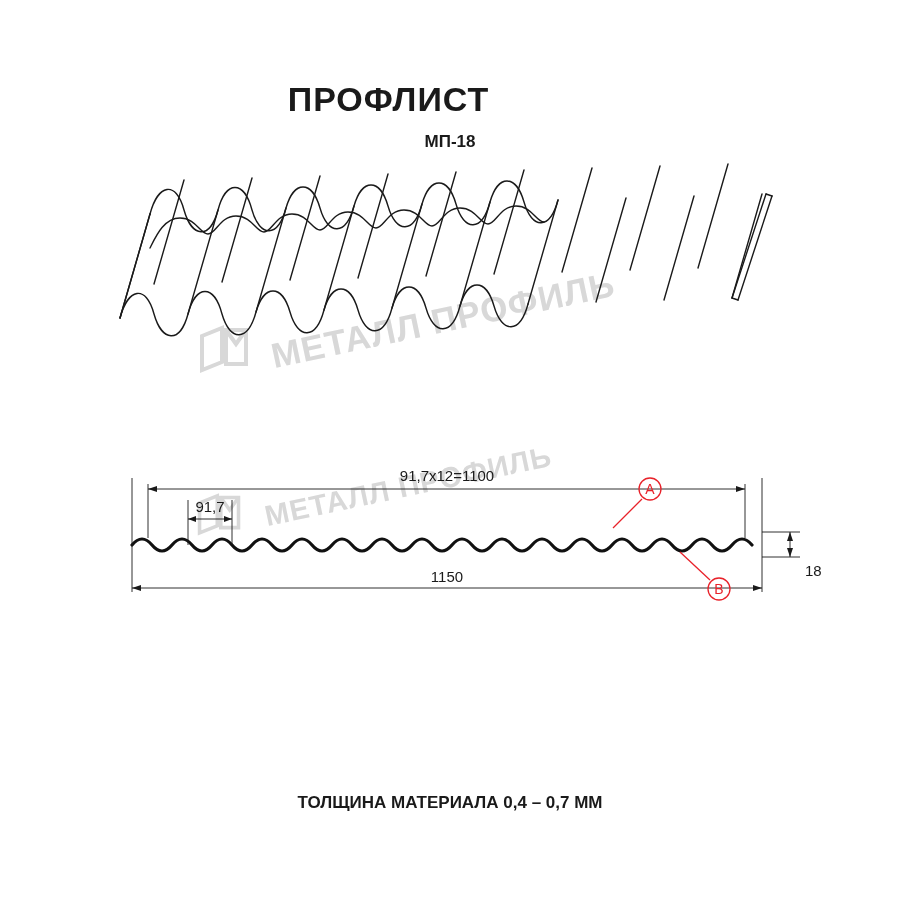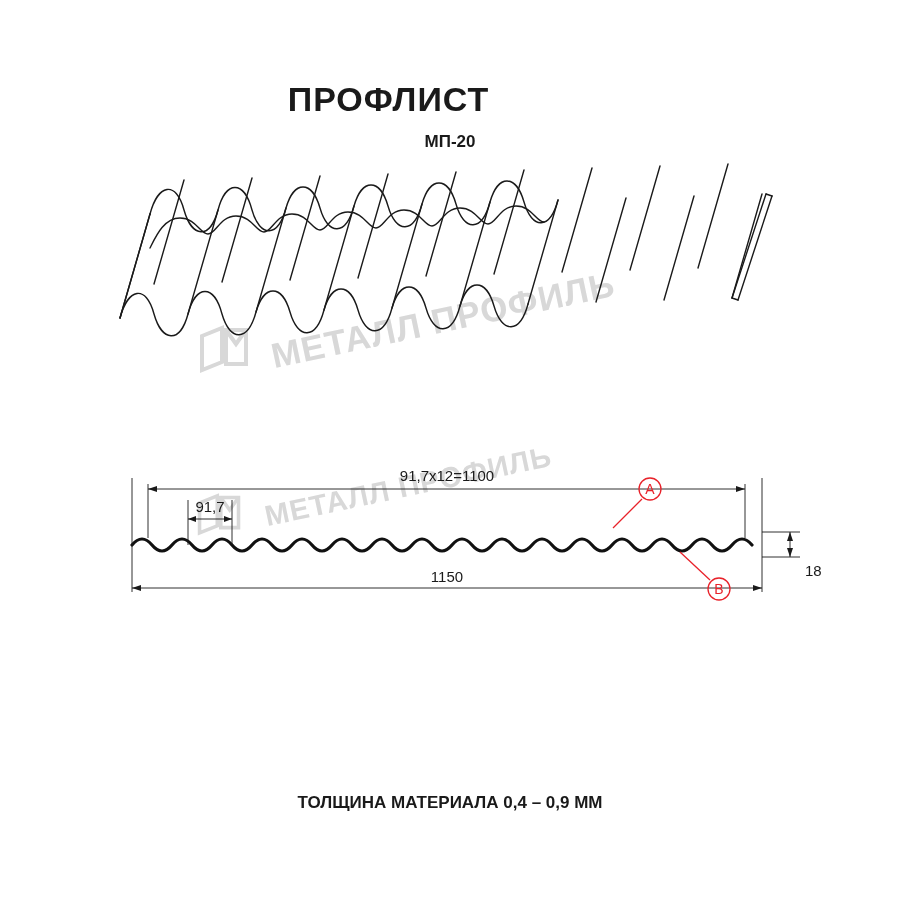--- a/index.html
+++ b/index.html
@@ -82,21 +82,21 @@
     position: absolute;
     pointer-events: none;
   }
 </style>
 </head>
 <body>
 
 <div class="page">
 
   <div class="title">ПРОФЛИСТ</div>
-  <div class="subtitle">МП-20</div>
+  <div class="subtitle">МП-18</div>
 
   <div class="wm wm1">МЕТАЛЛ ПРОФИЛЬ</div>
   <div class="wm wm2">МЕТАЛЛ ПРОФИЛЬ</div>
 
   <svg class="wm-logo" style="top:322px;left:198px;" width="70" height="60" viewBox="0 0 70 60">
     <path d="M4 48 L4 14 L24 6 L24 40 Z" fill="none" stroke="#d8d8d8" stroke-width="4"></path>
     <path d="M28 42 L28 8 L48 8 L48 42 Z" fill="none" stroke="#d8d8d8" stroke-width="4"></path>
     <path d="M28 8 L38 22 L48 8" fill="none" stroke="#d8d8d8" stroke-width="4"></path>
   </svg>
 
@@ -251,14 +251,14 @@
       </g>
 
       <g>
         <line x1="680" y1="552" x2="710" y2="580" stroke="#e8222a" stroke-width="1.3"></line>
         <circle cx="719" cy="589" r="11" fill="none" stroke="#e8222a" stroke-width="1.3"></circle>
         <text x="719" y="594" text-anchor="middle" font-family="Liberation Sans, sans-serif" font-size="14" fill="#e8222a">B</text>
       </g>
     </g>
   </svg>
 
-  <div class="footer-note">ТОЛЩИНА МАТЕРИАЛА 0,4 – 0,9 ММ</div>
+  <div class="footer-note">ТОЛЩИНА МАТЕРИАЛА 0,4 – 0,7 ММ</div>
 </div>
 
 </body></html>

